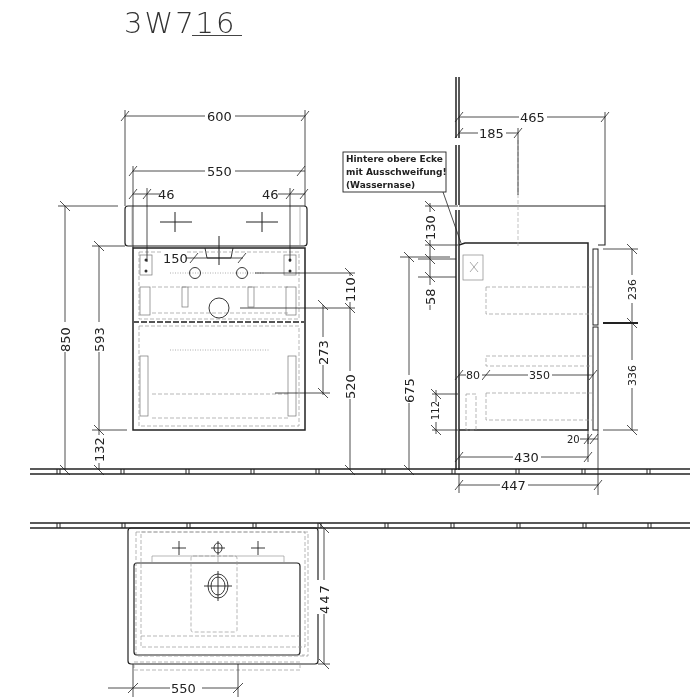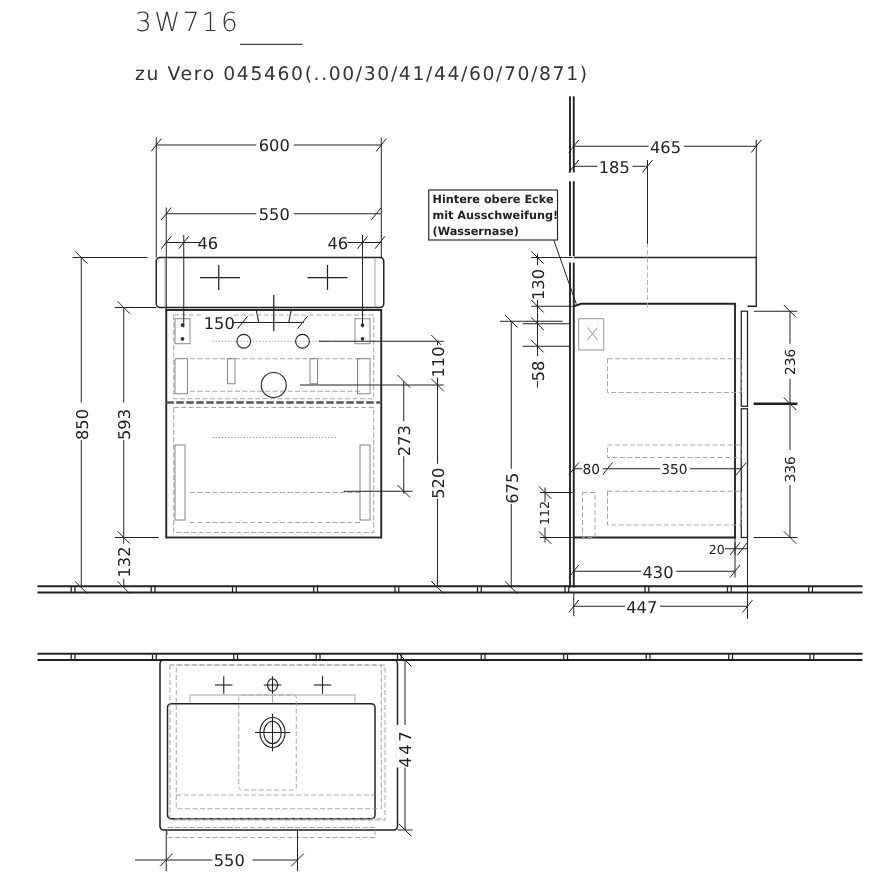--- a/index.html
+++ b/index.html
@@ -1,31 +1,30 @@
 <!DOCTYPE html>
 <html><head>
 <meta charset="utf-8">
 <style>
   html, body { margin:0; padding:0; background:#ffffff; }
   #canvas { position:relative; width:700px; height:700px; overflow:hidden; background:#fff; }
-  .title { position:absolute; left:108px; top:6px; font-family:"DejaVu Sans", sans-serif; font-size:21px; color:#333; letter-spacing:2px; font-weight:300; }
+  .title { position:absolute; left:124px; top:6px; font-family:"DejaVu Sans", sans-serif; font-size:29px; color:#333; letter-spacing:2px; font-weight:300; }
   .title-underline { position:absolute; left:192px; top:35px; width:50px; height:1px; background:#444; }
   .subtitle { position:absolute; left:108px; top:50px; font-family:"DejaVu Sans", sans-serif; font-size:15px; color:#333; letter-spacing:1.3px; }
   svg { position:absolute; left:0; top:0; }
   svg text { font-family:"DejaVu Sans", sans-serif; fill:#222; }
   .dim { font-size:13px; }
   .note { font-size:9px; font-weight:bold; }
 </style>
 </head>
 <body>
 
 <div id="canvas">
   <div class="title">3W716</div>
   <div class="title-underline"></div>
-  <div class="subtitle">zu Vero 045460(..00/30/41/44/60/70/871)</div>
 
   <svg width="700" height="700" viewBox="0 0 700 700">
     <defs>
       <pattern id="wall" x="0" y="0" width="49" height="6" patternUnits="userSpaceOnUse">
         <rect x="0" y="0" width="49" height="6" fill="#fff"></rect>
       </pattern>
     </defs>
 
     <g stroke="#222" fill="none">
       <line x1="30" y1="469" x2="690" y2="469" stroke-width="1.5"></line>

